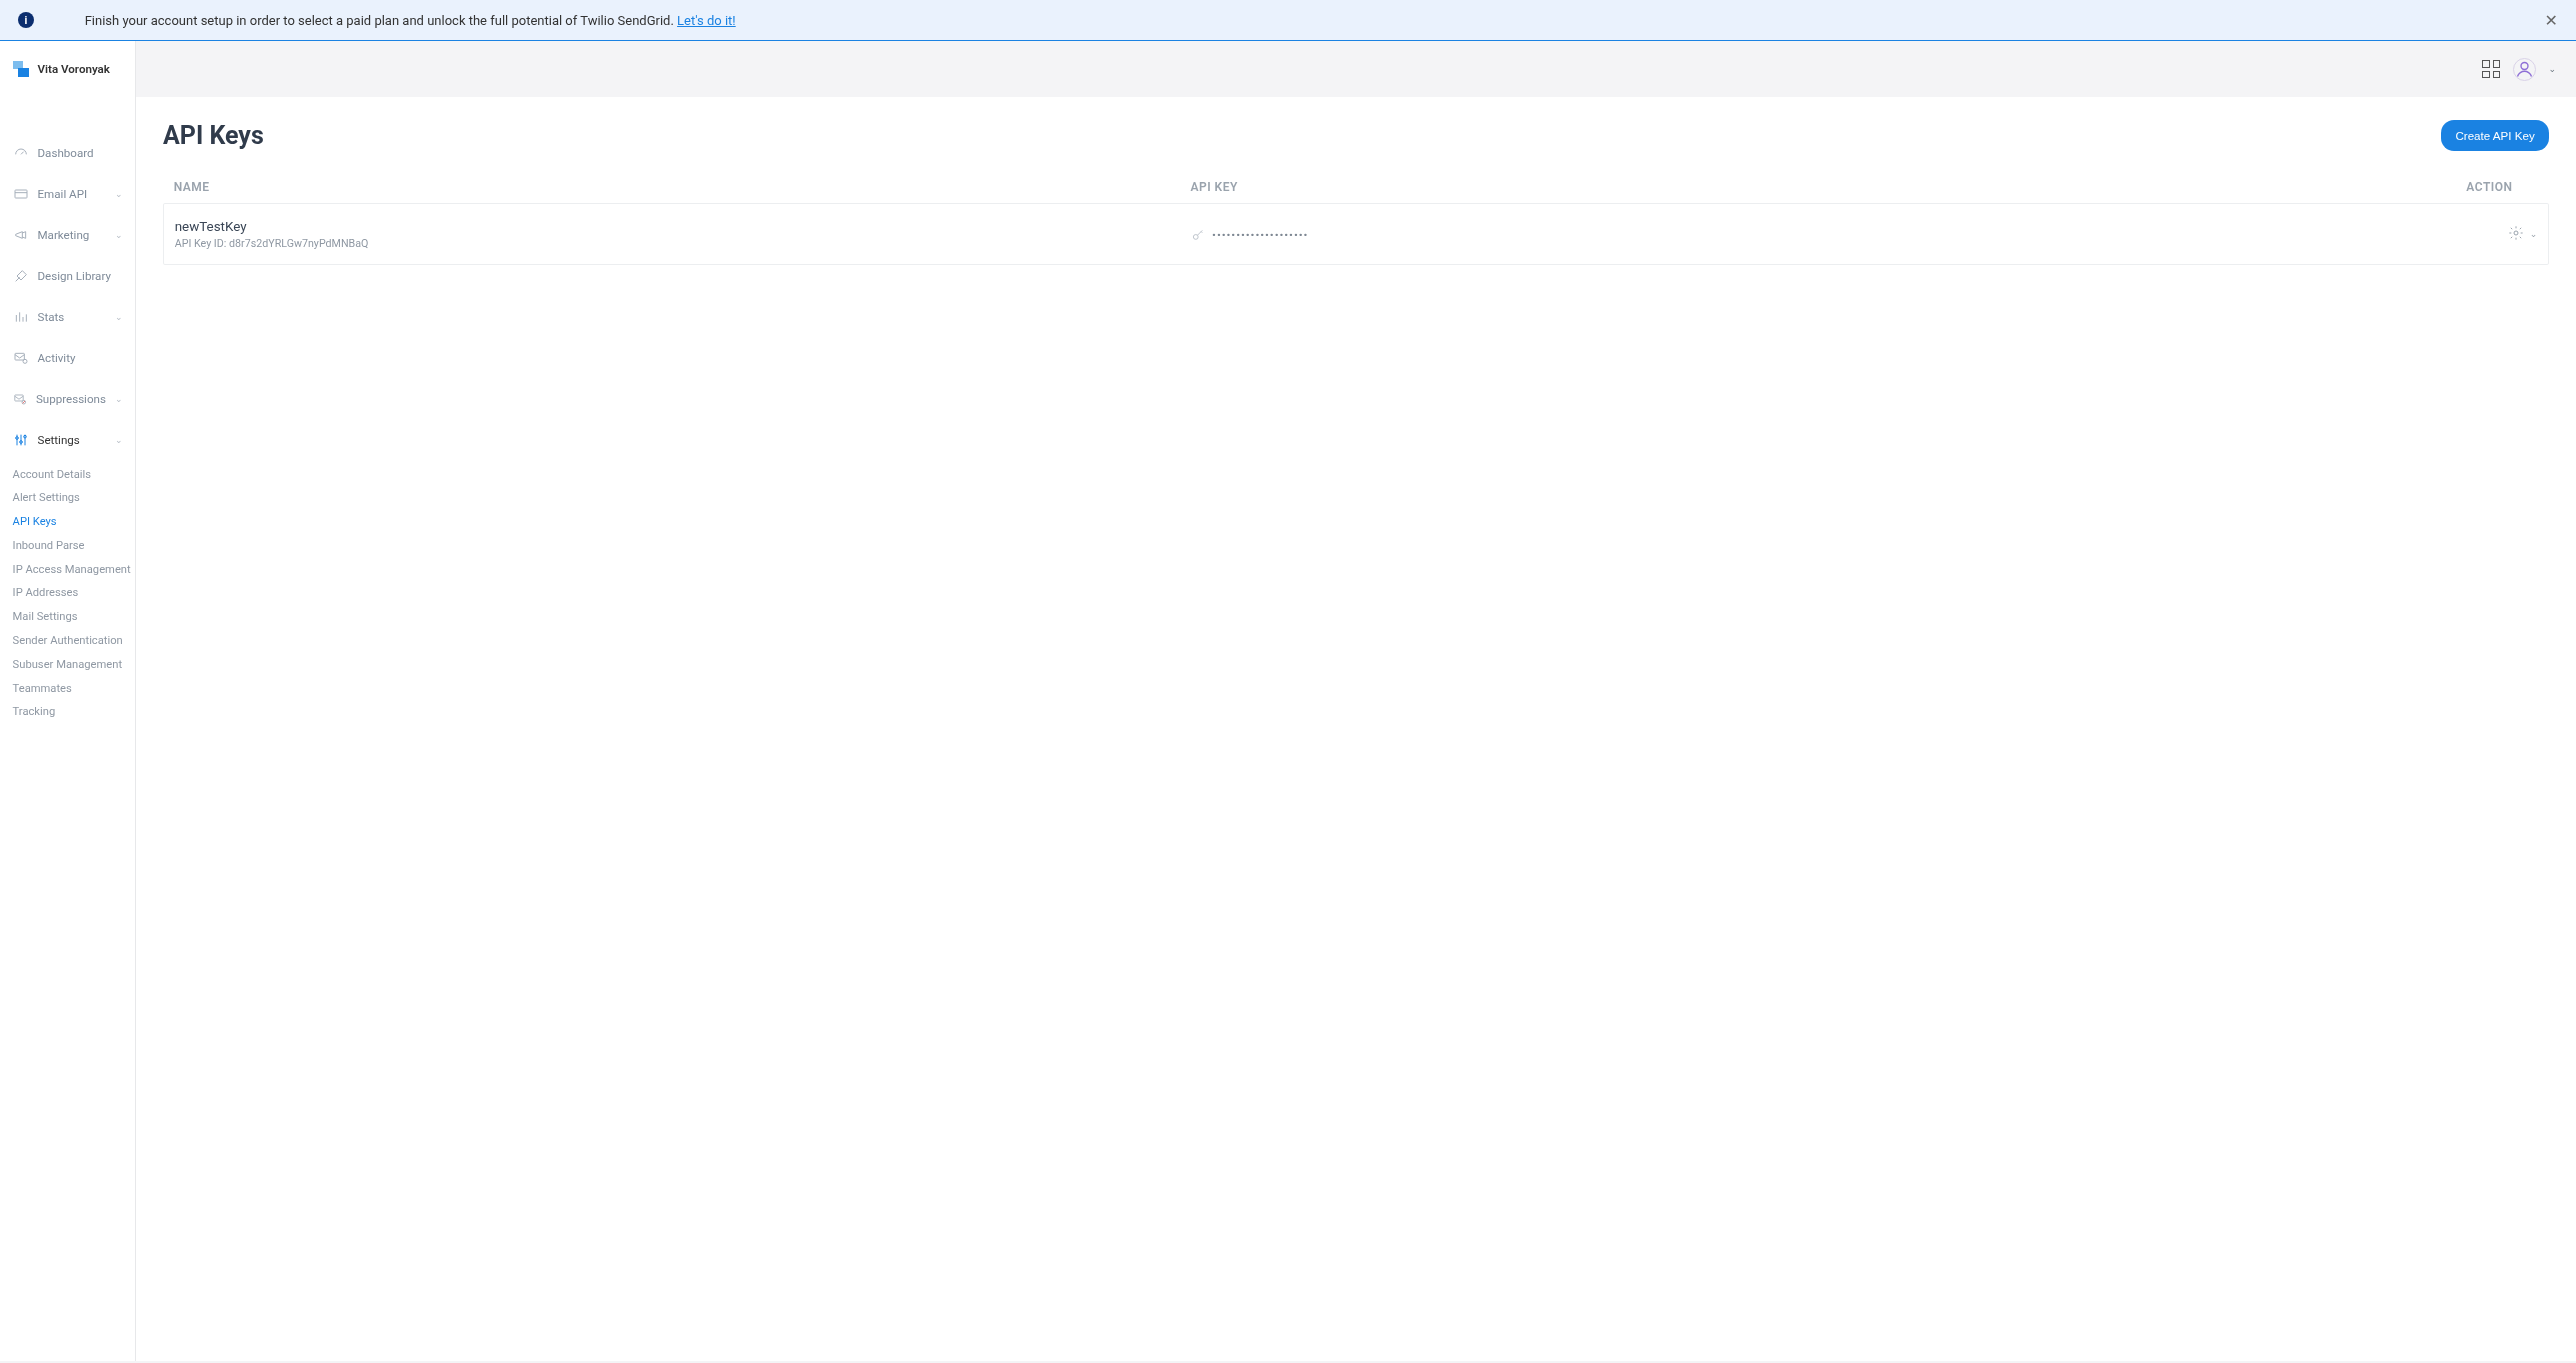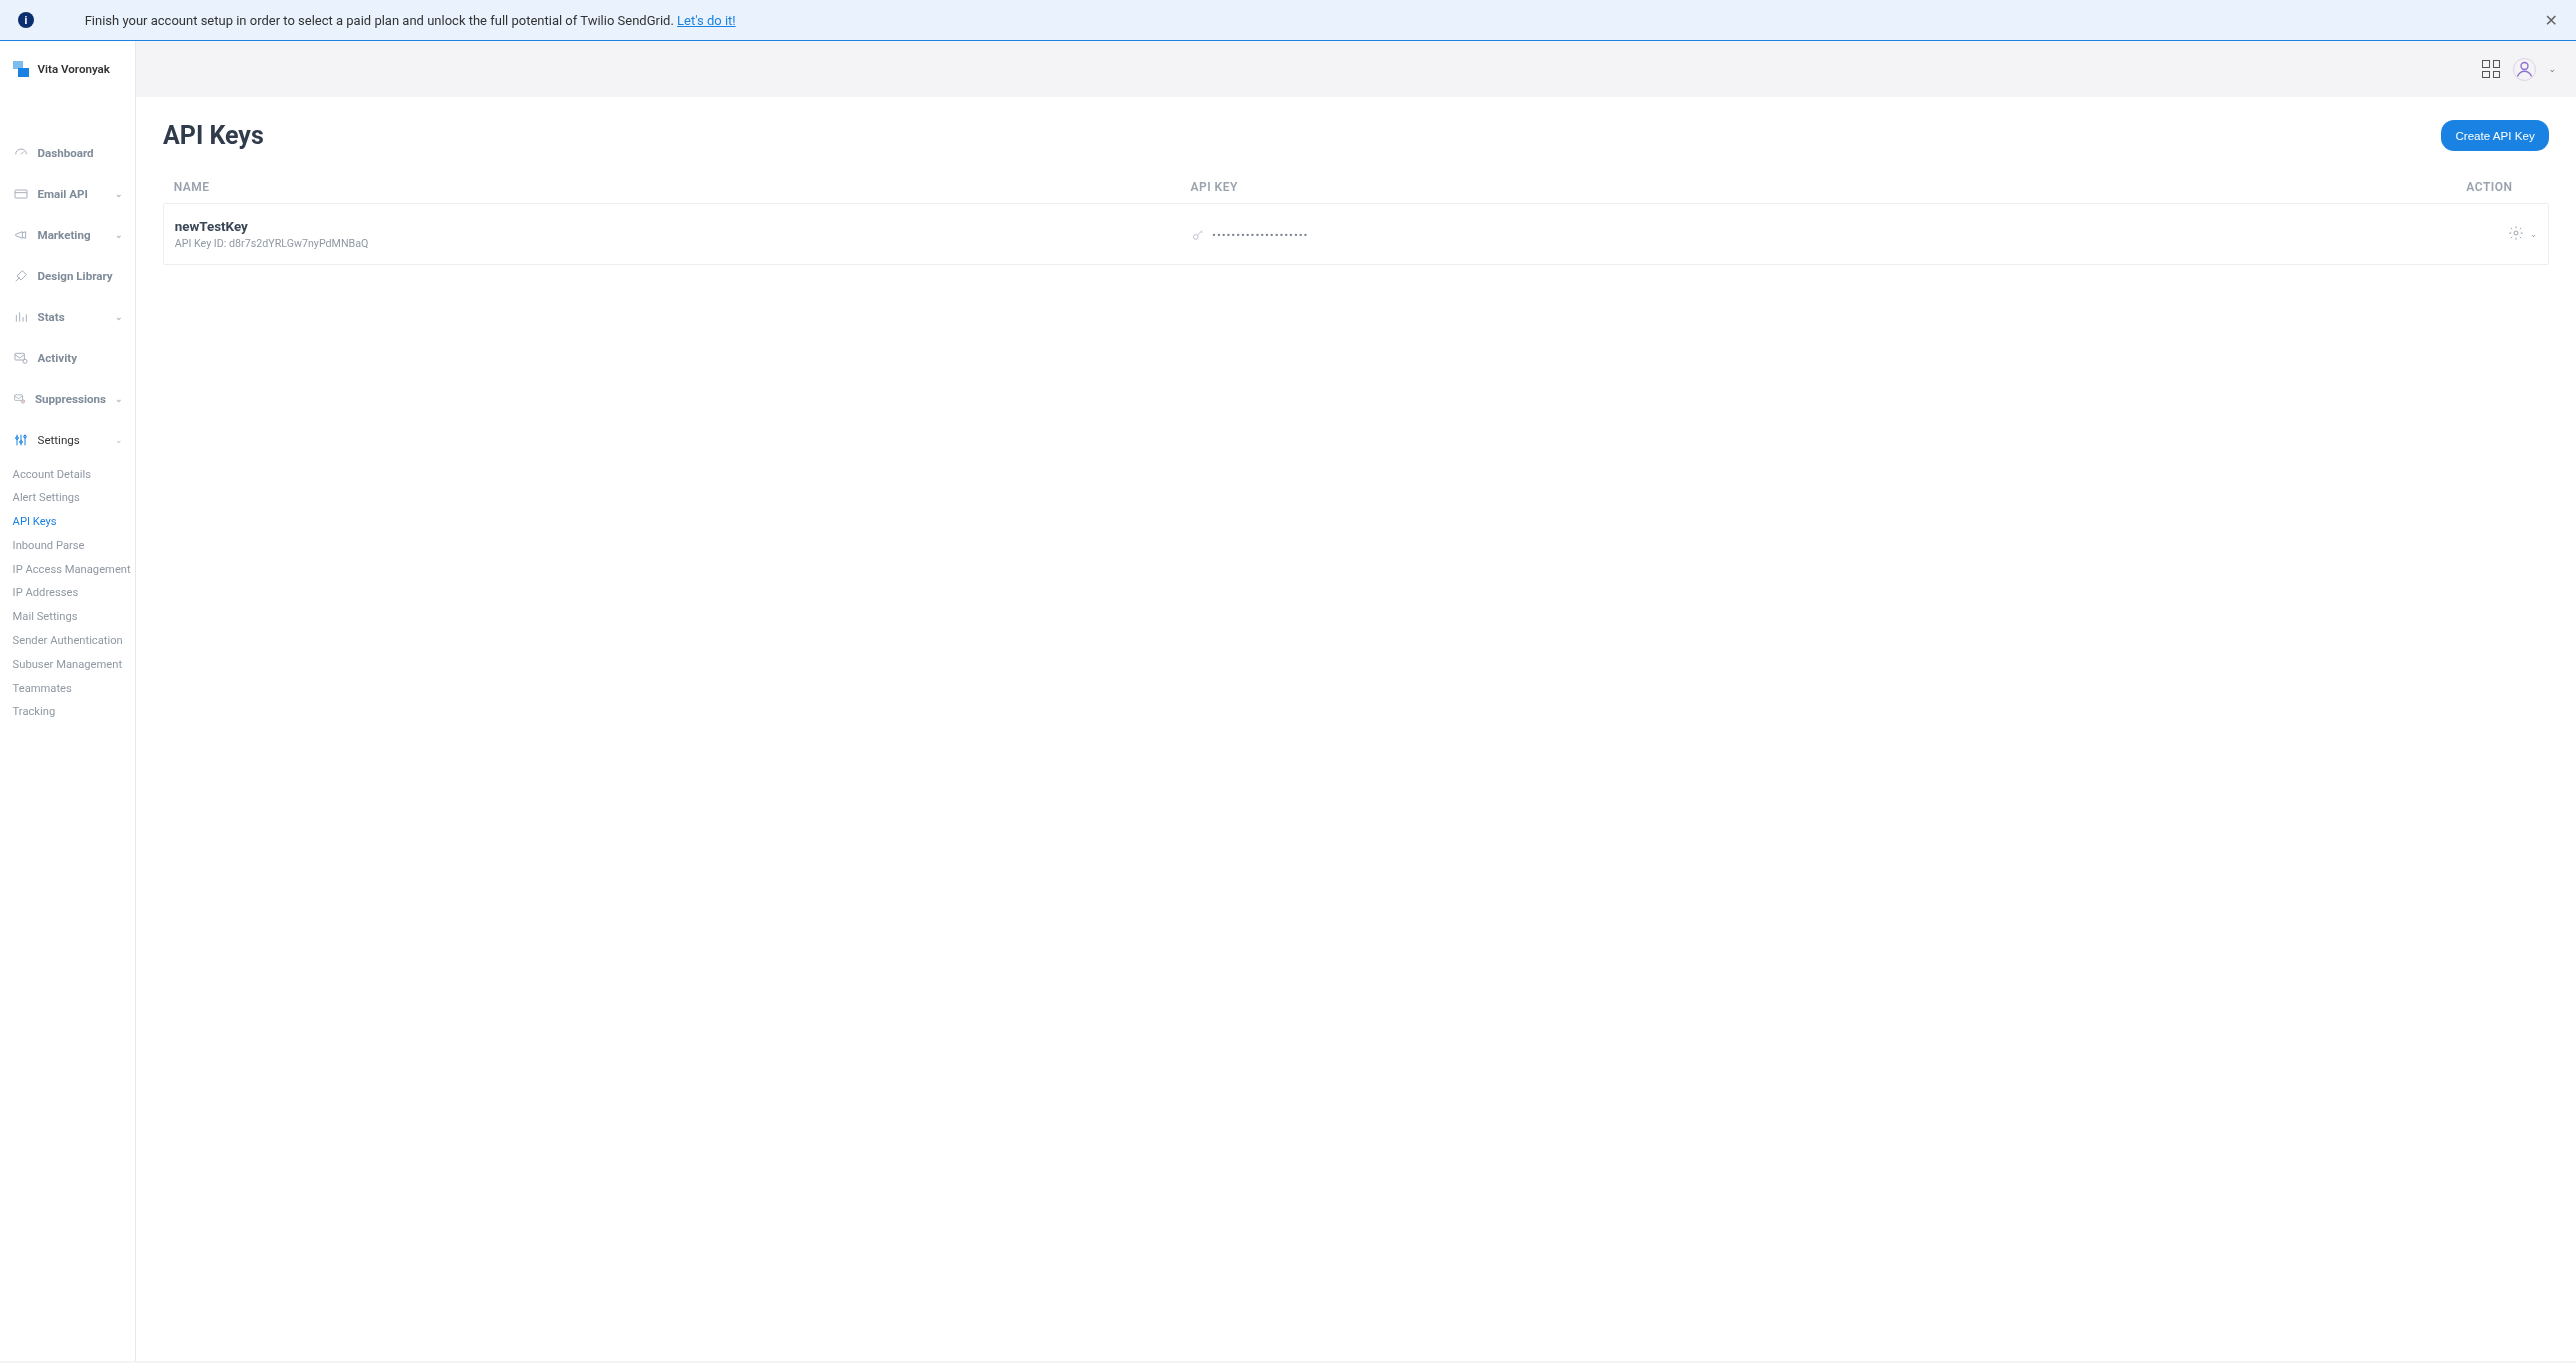--- a/index.html
+++ b/index.html
@@ -21,21 +21,21 @@
   
   .side-head { display:flex; align-items:center; gap:9px; padding: 20px 12.5px 27px; }
   .brand { width:16px; height:16px; position:relative; display:inline-block; }
   .brand::before, .brand::after { content:""; position:absolute; background:#4aa3e6; }
   .brand::before { width:10.7px; height:7.2px; top:0; left:0; background:#7dbdee; }
   .brand::after { width:10.7px; height:9px; bottom:0; right:0; background:#1a82e2; }
   .user-name { font-size: 11.6px; font-weight: 600; color: #333; }
 
   
   .nav { display:flex; flex-direction: column; }
-  .nav-item { display:flex; align-items:center; gap:9px; padding: 12.5px 12.5px; color:#7f8b99; font-size: 11.6px; cursor: pointer; position: relative; font-weight: bold; }
+  .nav-item { display:flex; align-items:center; gap:9px; padding: 12.5px 12.5px; color:#7f8b99; font-size: 11.6px; cursor: pointer; position: relative; }
   .nav-item.active { color:#333; font-weight:400; }
   .nav-item.active .nav-ico svg { stroke:#1a82e2; }
   .nav-ico { width:16px; height:16px; display:inline-flex; align-items:center; justify-content:center; }
   .nav-ico svg { stroke:#a7b0bb; fill:none; stroke-width:1.5; }
   .nav-item .caret { margin-left:auto; font-size:9px; color:#b6bdc6; }
   .subnav { display:flex; flex-direction:column; padding: 1.8px 0 9px 9px; }
   .subnav a { color:#8f98a3; font-size:11.2px; padding: 5.4px 3.6px; text-decoration:none; cursor:pointer; }
   .subnav a.active { color:#1a82e2; }
 
   
@@ -51,21 +51,21 @@
   .page-head { display:flex; align-items:center; justify-content:space-between; margin-bottom: 20px; }
   .page-title { font-size: 25px; font-weight: 700; color: #303b4b; }
   .btn-primary { background:#1a82e2; color:#fff; border:none; border-radius:13px; padding: 9px 14.3px; font-size: 11.6px; cursor:pointer; }
 
   .tbl-head { display:flex; padding: 9px 10.7px; font-size: 12px; letter-spacing: 0.5px; color:#9aa3ad; font-weight:600; }
   .col-name { flex: 0 0 43%; }
   .col-key { flex: 1; }
   .col-action { flex: 0 0 72px; text-align:left; }
 
   .row { display:flex; align-items:center; border:0.9px solid #eceef0; border-radius:1.8px; padding: 14.3px 10.7px; }
-  .key-name { font-size: 13.4px; font-weight:700; color:#3a4656; }
+  .key-name { font-size: 13.4px; font-weight:400; color:#3a4656; }
   .key-id { font-size: 10.7px; color:#8f98a3; margin-top:3px; }
   .key-col .key-ico { display:inline-flex; width:14.3px; height:14.3px; margin-right:7.2px; vertical-align:middle; }
   .key-col .key-ico svg { stroke:#b6bdc6; fill:none; stroke-width:1.5; }
   .dots { color:#7e8893; letter-spacing:0.9px; font-size:11.6px; vertical-align:middle; }
   .row-actions { display:flex; align-items:center; justify-content:flex-end; gap:5.4px; }
   .gear-ico svg { stroke:#9aa3ad; fill:none; stroke-width:1.5; width:16px; height:16px; }
   .caret-row { font-size:9px; color:#9aa3ad; }
 </style>
 </head>
 <body>

